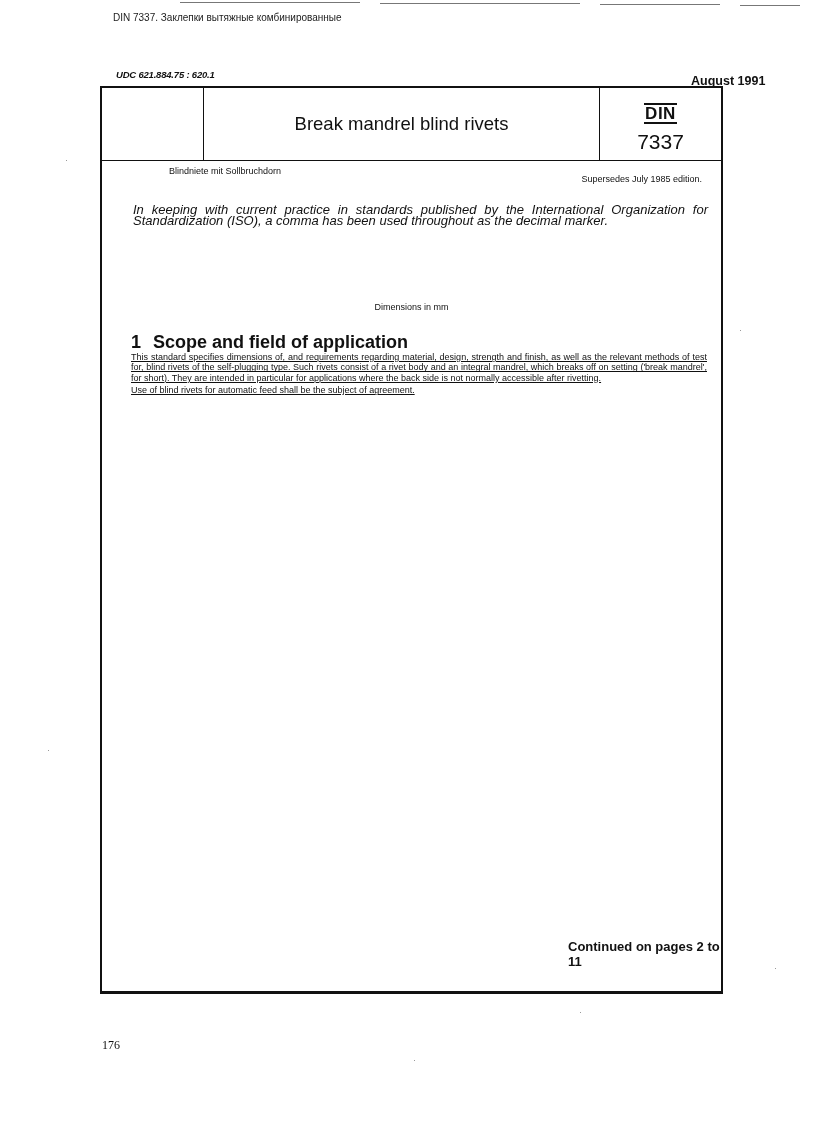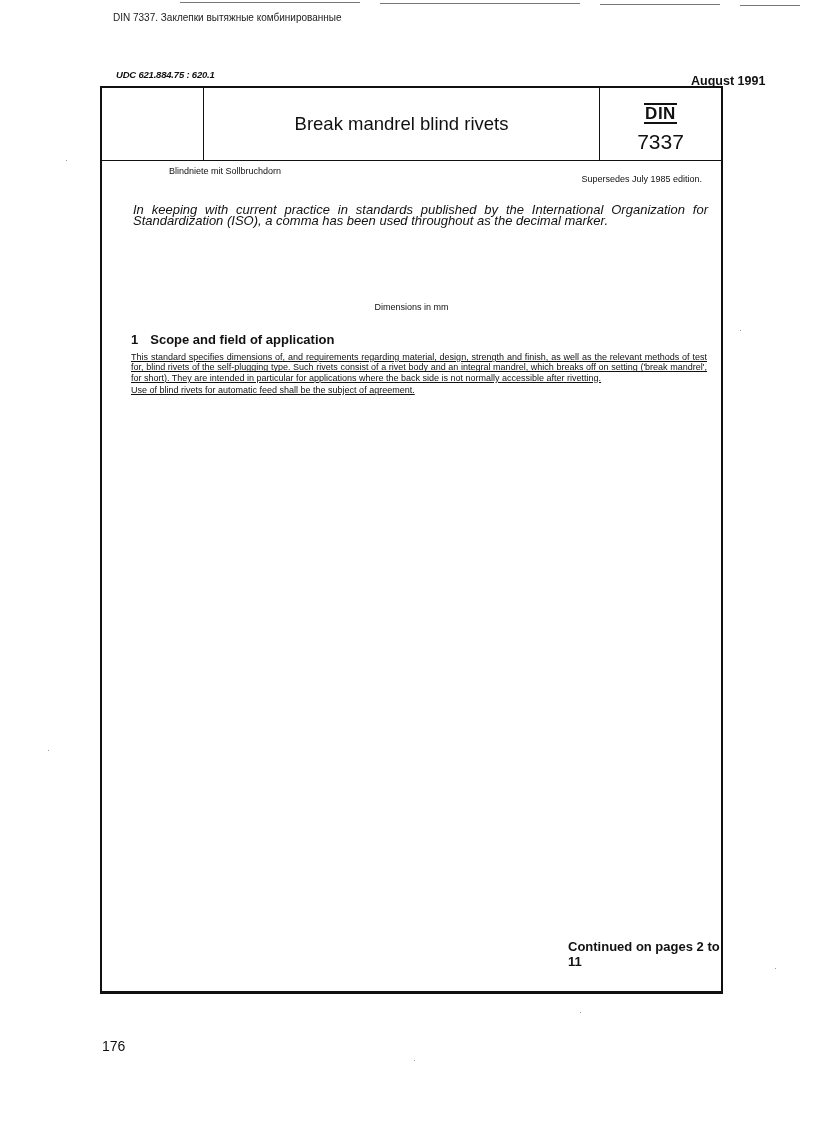--- a/index.html
+++ b/index.html
@@ -18,27 +18,27 @@
                  display:flex; align-items:center; justify-content:center; font-size:18.5px; }
     .hdr-din { position:absolute; left:497px; top:0; right:0; height:100%; border-left:1.5px solid #111; text-align:center; }
     .din-logo { display:inline-block; margin-top:15px; font-size:17px; font-weight:bold; border-top:2px solid #111;
                 border-bottom:2px solid #111; line-height:17px; padding:0 1px; letter-spacing:0.5px; }
     .din-num { font-size:21px; margin-top:6px; }
     .subtitle-de { position:absolute; left:31px; top:78px; font-size:9px;margin-left:36px; }
     .supersedes { position:absolute; right:19px; top:86px; font-size:9px; }
     .iso-note { position:absolute; left:31px; top:116px; width:575px; font-size:13px; font-style:italic;
                 line-height:11px; text-align:justify; }
     .dims { position:absolute; left:0; width:100%; top:214px; text-align:center; font-size:9px; }
-    .sec-title { position:absolute; left:29px; top:244px; font-size:13px; font-weight:bold; }
+    .sec-title { position:absolute; left:29px; top:244px; font-size:18px; font-weight:bold; }
     .sec-title .num { margin-right:12px; }
     .body-text { position:absolute; left:29px; top:264px; width:576px; font-size:9px; line-height:10.4px;
                  text-align:justify; }
     .body-text p { margin:0 0 2px 0;text-decoration:underline; }
     .continued { position:absolute; left:466px; top:851px; font-size:13px; font-weight:bold; }
-    .page-num { position:absolute; left:102px; top:1038px; font-size:14px; }
+    .page-num { position:absolute; left:102px; top:1038px; font-size:12px;font-family:Liberation Serif, serif; }
     .speck { position:absolute; width:1px; height:1px; background:#999; }
   </style>
 </head>
 <body>
 
 <div class="topline">
   <span style="left:0;width:180px"></span>
   <span style="left:200px;width:200px;top:3px"></span>
   <span style="left:420px;width:120px;top:4px"></span>
   <span style="left:560px;width:60px;top:5px"></span>

